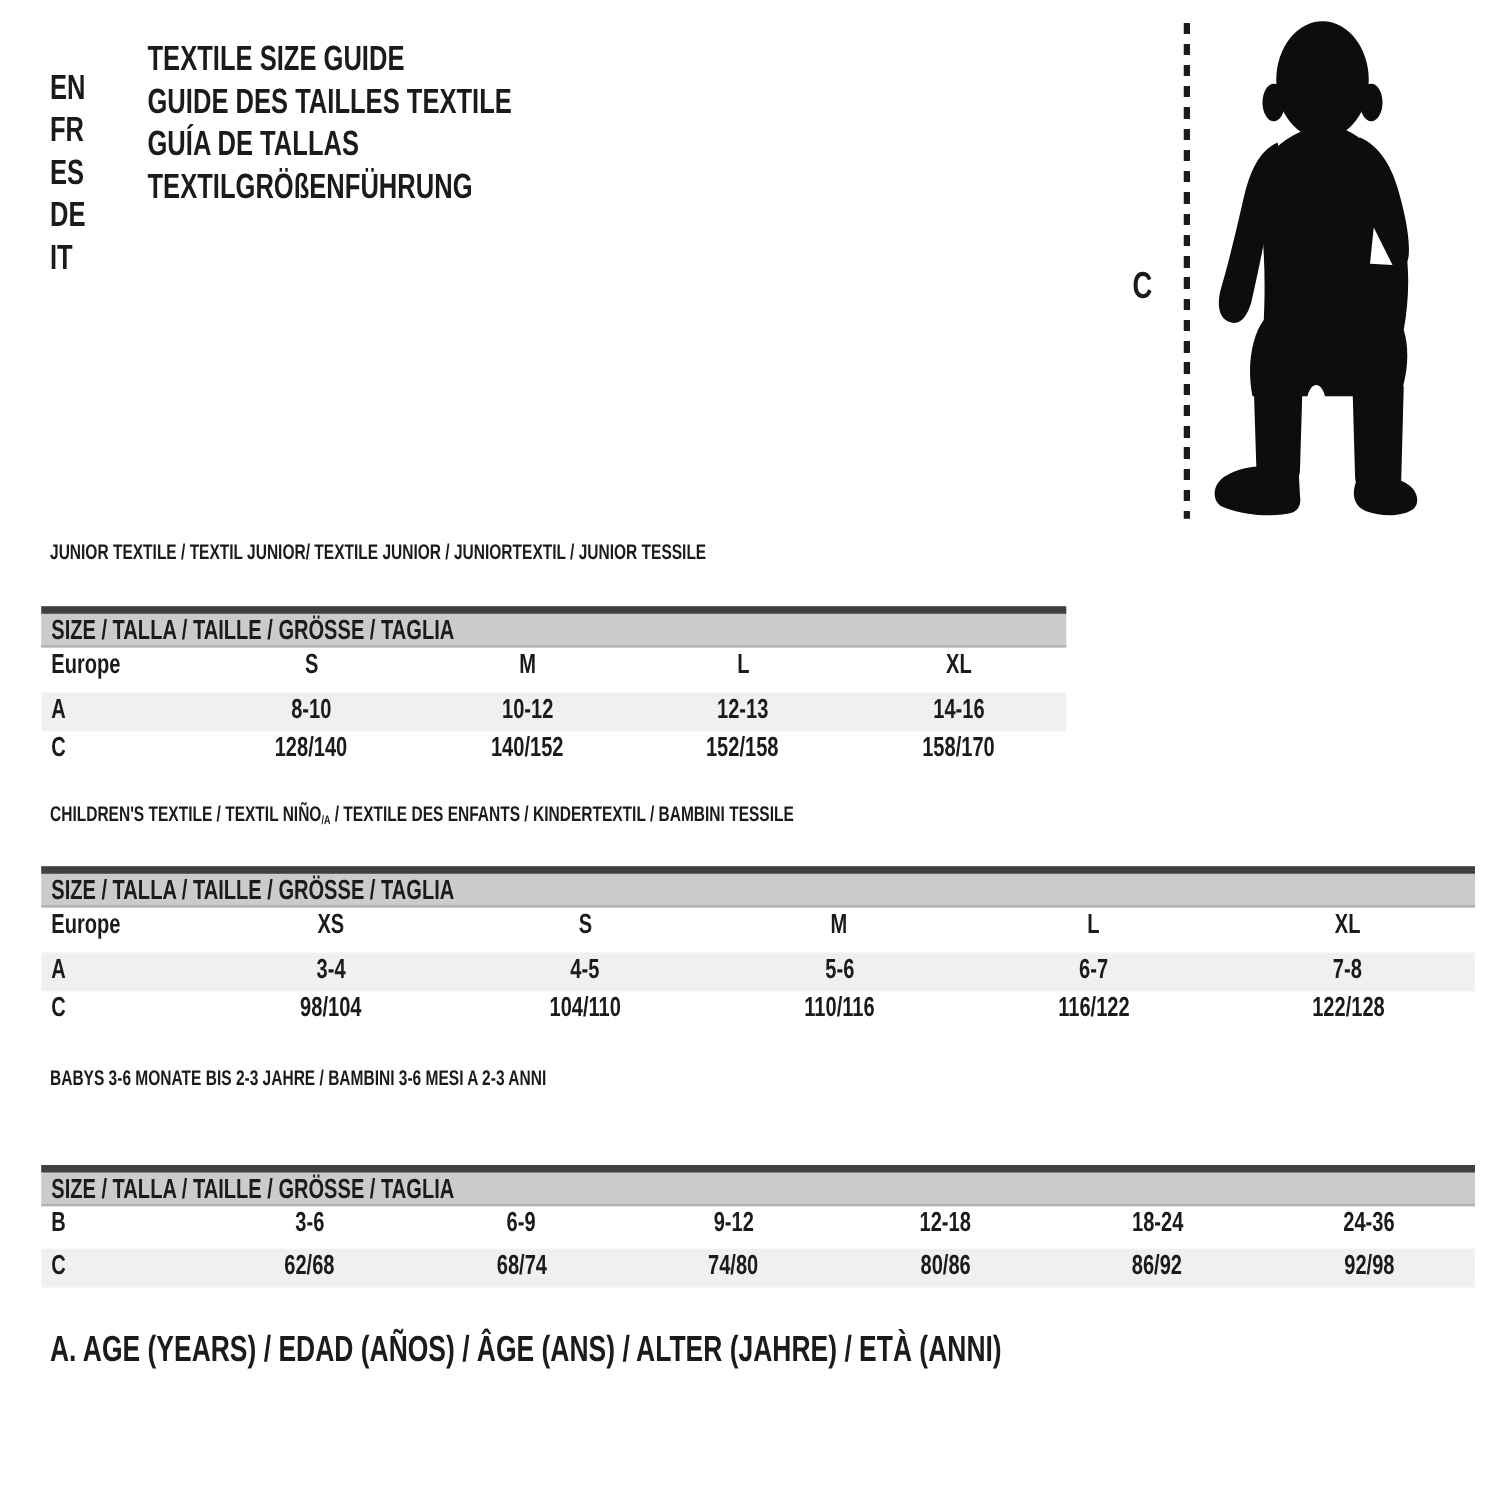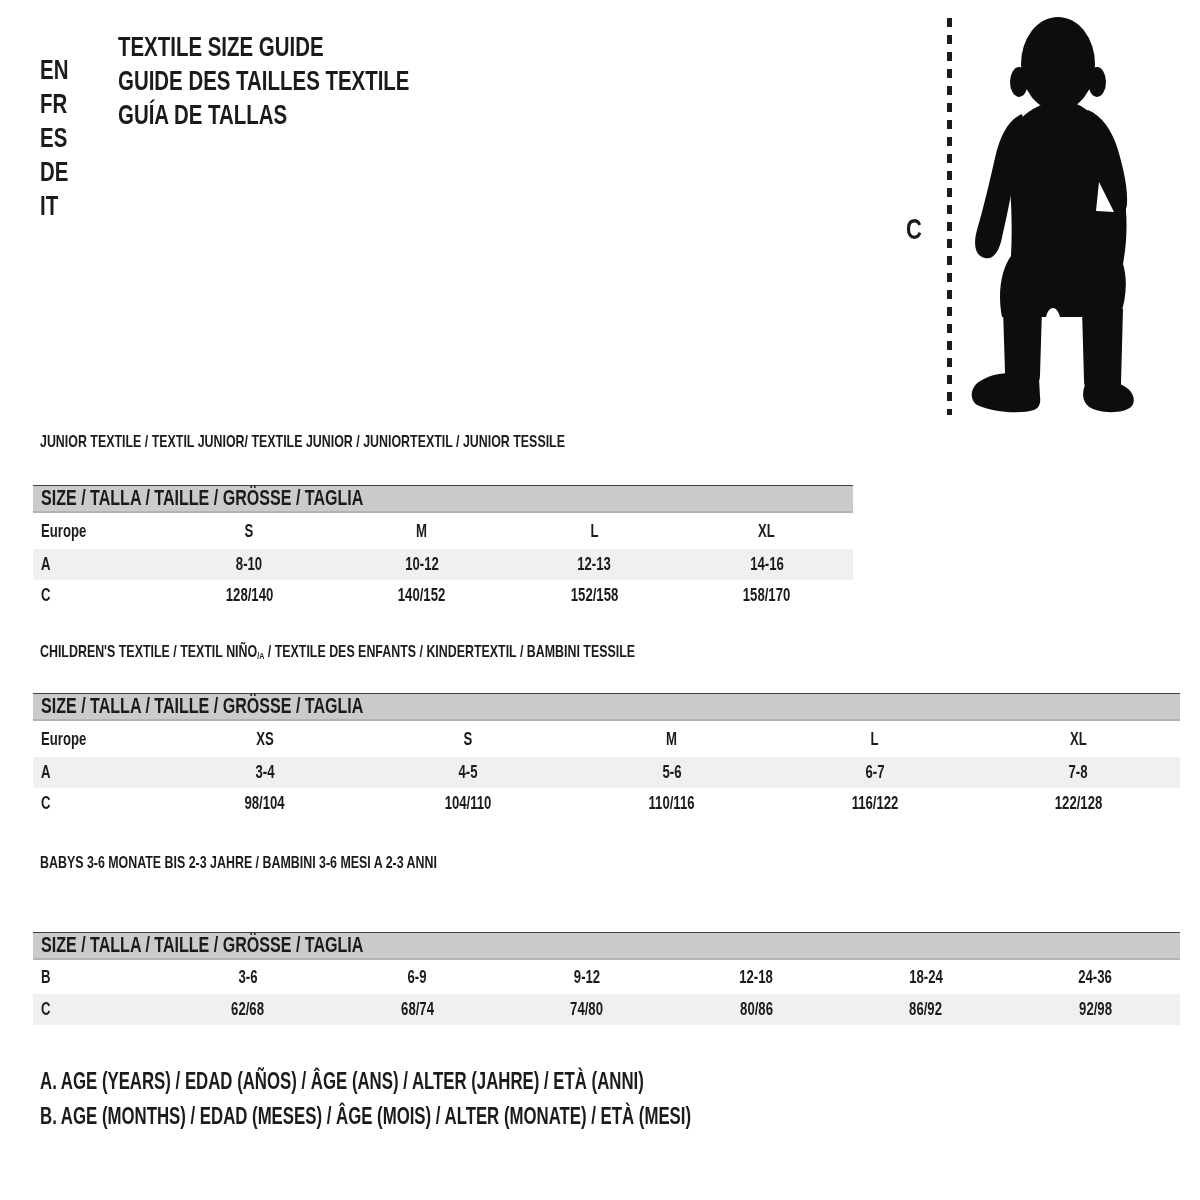--- a/index.html
+++ b/index.html
@@ -32,43 +32,43 @@
   #babies-title{top:846px;}
   .sub{font-size:0.58em;position:relative;top:0.22em;}
 
   
   .tbl{position:absolute;left:33px;}
   #junior-table{top:485px;width:820px;}
   #children-table{top:693px;width:1147px;}
   #babies-table{top:932px;width:1147px;}
   .thead{
     height:25px;background:var(--table-header-bg);
-    border-top:1px solid #404040;border-bottom:2px solid #b3b3b3;
-    display:flex;align-items:flex-end;padding-left:8px;font-size:22px;
-  }
-  .trow{display:flex;align-items:center;height:31px;font-size:18px;}
+    border-top:6px solid #404040;border-bottom:2px solid #b3b3b3;
+    display:flex;align-items:flex-start;padding-left:8px;font-size:22px;
+  }
+  .trow{display:flex;align-items:flex-start;height:31px;font-size:22px;}
   .trow.tall{height:36px;}
   .trow.r34{height:34px;}
   .trow.alt{background:var(--row-alt-bg);}
   .tlabel{width:130px;padding-left:8px;box-sizing:border-box;text-align:left;}
   .tcell{flex:1;text-align:center;}
 
   
   .dash-line{
     position:absolute;left:947px;top:18px;width:5px;height:397px;
     background:repeating-linear-gradient(to bottom,var(--text) 0 9px,transparent 9px 17px);
   }
   .measure-label{position:absolute;left:903px;top:212px;font-size:30px;}
   .baby-svg{position:absolute;left:962px;top:14px;width:178px;height:402px;}
   .baby-svg .ink{fill:var(--silhouette);}
   .baby-svg .notch{fill:var(--page-bg);}
 
   
   .legend{position:absolute;left:40px;top:1064px;}
-  .legend-line{height:35px;display:flex;align-items:center;font-size:23px;}
+  .legend-line{height:35px;display:flex;align-items:flex-start;font-size:29px;}
 </style>
 </head>
 <body>
 
 <div class="page">
 
   <div class="lang-block">
     <div class="lang-row">
       <span class="lang-code"><span class="cx cx-l">EN</span></span>
       <span><span class="cx cx-l">TEXTILE SIZE GUIDE</span></span>
@@ -76,20 +76,21 @@
     <div class="lang-row">
       <span class="lang-code"><span class="cx cx-l">FR</span></span>
       <span><span class="cx cx-l">GUIDE DES TAILLES TEXTILE</span></span>
     </div>
     <div class="lang-row">
       <span class="lang-code"><span class="cx cx-l">ES</span></span>
       <span><span class="cx cx-l">GUÍA DE TALLAS</span></span>
     </div>
     <div class="lang-row">
       <span class="lang-code"><span class="cx cx-l">DE</span></span>
+      <span><span class="cx cx-l">TEXTILGRÖßENFÜHRUNG</span></span>
     </div>
     <div class="lang-row">
       <span class="lang-code"><span class="cx cx-l">IT</span></span>
     </div>
   </div>
 
   <div class="dash-line"></div>
   <div class="measure-label"><span class="cx">C</span></div>
   <svg class="baby-svg" viewBox="0 0 178 402" aria-hidden="true">
     <ellipse class="ink" cx="96" cy="50" rx="37" ry="47"></ellipse>
@@ -192,18 +193,15 @@
       <span class="tcell"><span class="cx">80/86</span></span>
       <span class="tcell"><span class="cx">86/92</span></span>
       <span class="tcell"><span class="cx">92/98</span></span>
     </div>
   </section>
 
   <div class="legend">
     <div class="legend-line">
         <span class="cx cx-l">A. AGE (YEARS) / EDAD (AÑOS) / ÂGE (ANS) / ALTER (JAHRE) / ETÀ (ANNI)</span>
       </div>
-    <div class="legend-line">
-        <span class="cx cx-l">B. AGE (MONTHS) / EDAD (MESES) / ÂGE (MOIS) / ALTER (MONATE) / ETÀ (MESI)</span>
-      </div>
   </div>
 
 </div>
 
 </body></html>

